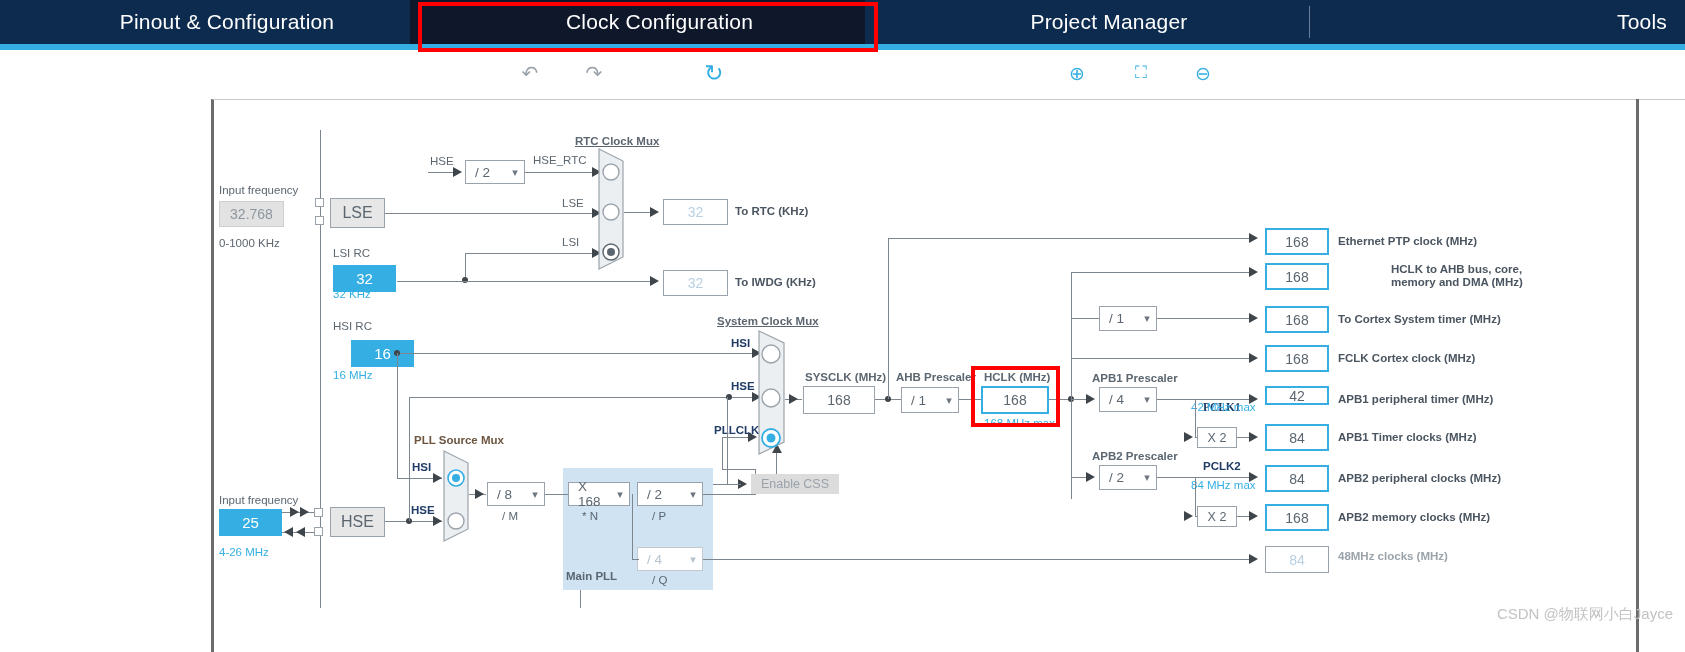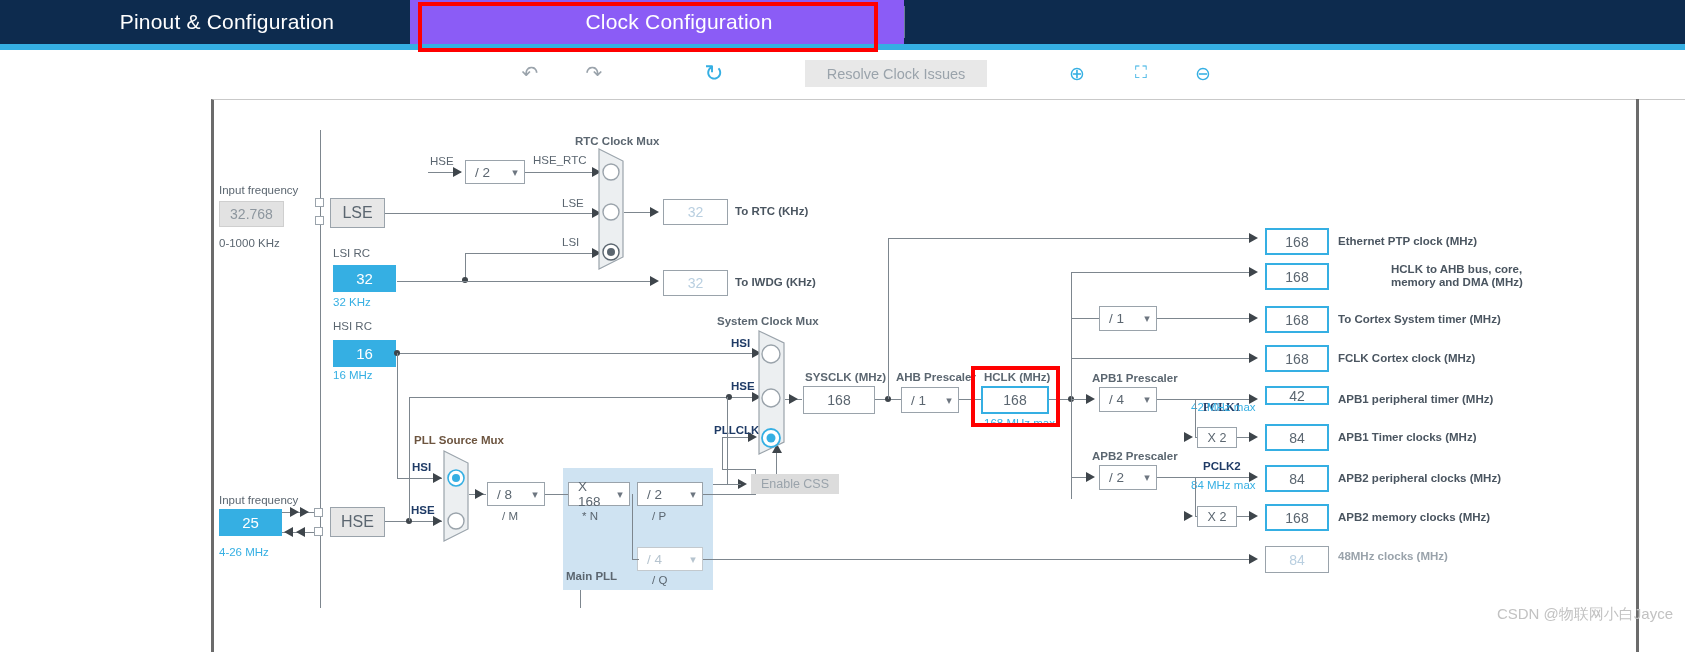--- a/index.html
+++ b/index.html
@@ -16,21 +16,21 @@
     position:absolute; left:0; top:0; width:1685px; height:44px;
     background:#0d2b4e; display:flex; align-items:stretch;
   }
   .navtab {
     display:flex; align-items:center; justify-content:center;
     color:#ffffff; font-size:21px; letter-spacing:.2px;
     position:relative;
     padding-left:44px;
   }
   .navtab.t1 { width:410px; }
-  .navtab.t2 { width:494px; background:#8b5cf6; color:#fff; }
+  .navtab.t2 { width:455px; background:#0f172a; color:#fff; }
   .navtab.t3 { width:444px; }
   .navtab.t4 { flex:1; justify-content:flex-end; padding-right:18px; }
   .navdiv {
     width:1px; background:#6a7f97; margin:6px 0;
   }
   .navstrip {
     position:absolute; left:0; top:44px; width:1685px; height:6px;
     background:#35afe3;
   }
 
@@ -66,21 +66,21 @@
   .canvas-right-rule {
     position:absolute; left:1636px; top:99px; width:3px; height:553px;
     background:#6b6b6b;
   }
 
   
   .lbl {
     position:absolute; color:#5b6670; white-space:nowrap;
     font-size:11.5px;
   }
-  .lbl.bold { font-weight:bold; color:#5b6670; }
+  .lbl.bold { font-weight:bold; color:#5b6670;text-decoration:underline; }
   .lbl.brown { color:#6d5540; font-weight:bold; }
   .lbl.blue  { color:#35afe3; }
   .lbl.navy  { color:#1f3b66; font-weight:bold; }
   .lbl.dgrey { color:#5b6670; font-weight:bold; }
 
   .ffield {
     position:absolute; border:1px solid #9aa3ab; background:#ffffff;
     color:#5b6670; font-size:14px;
     display:flex; align-items:center; justify-content:center;
   }
@@ -166,37 +166,40 @@
 
 <div id="root">
 
   <div class="navbar">
     <div class="navtab t1">
       <span>Pinout &amp; Configuration</span>
     </div>
     <div class="navtab t2">
       <span>Clock Configuration</span>
     </div>
+    <div class="navtab t3">
+      <span>Project Manager</span>
+    </div>
     <div class="navdiv"></div>
+    <div class="navtab t4">
+      <span>Tools</span>
+    </div>
   </div>
   <div class="navstrip"></div>
   <div class="redbox-tab"></div>
 
   <div class="toolbar"></div>
   <div class="tb-icon" style="left:516px;">
     <span>↶</span>
   </div>
   <div class="tb-icon" style="left:580px;">
     <span>↷</span>
   </div>
   <div class="tb-icon blue" style="left:700px;font-size:23px;">
     <span>↻</span>
-  </div>
-  <div class="resolve-btn">
-    <span>Resolve Clock Issues</span>
   </div>
   <div class="tb-icon blue" style="left:1063px;font-size:19px;">
     <span>⊕</span>
   </div>
   <div class="tb-icon blue" style="left:1127px;font-size:17px;">
     <span>⛶</span>
   </div>
   <div class="tb-icon blue" style="left:1189px;font-size:19px;">
     <span>⊖</span>
   </div>
@@ -260,24 +263,24 @@
     <span>32</span>
   </div>
   <div class="outlbl" style="left:735px; top:276px;">To IWDG (KHz)</div>
   <div class="line-h" style="left:397px; top:281px; width:255px;"></div>
   <div class="arrow" style="left:650px; top:276px;"></div>
 
   <div class="lbl" style="left:333px; top:247px;">LSI RC</div>
   <div class="ffield cyanfill" style="left:333px; top:265px; width:63px; height:27px;">
     <span>32</span>
   </div>
-  <div class="lbl blue" style="left:333px; top:296px;">32 KHz</div>
+  <div class="lbl blue" style="left:333px; top:288px;">32 KHz</div>
 
   <div class="lbl" style="left:333px; top:320px;">HSI RC</div>
-  <div class="ffield cyanfill" style="left:333px; top:340px; width:63px; height:27px;">
+  <div class="ffield cyanfill" style="left:351px; top:340px; width:63px; height:27px;">
     <span>16</span>
   </div>
   <div class="lbl blue" style="left:333px; top:369px;">16 MHz</div>
 
   <div class="line-h" style="left:397px; top:353px; width:362px;"></div>
   <div class="dot" style="left:394px; top:350px;"></div>
   <div class="arrow" style="left:752px; top:348px;"></div>
   <div class="lbl navy" style="left:731px; top:337px;">HSI</div>
 
   <div class="line-v" style="left:397px; top:353px; height:125px;"></div>

